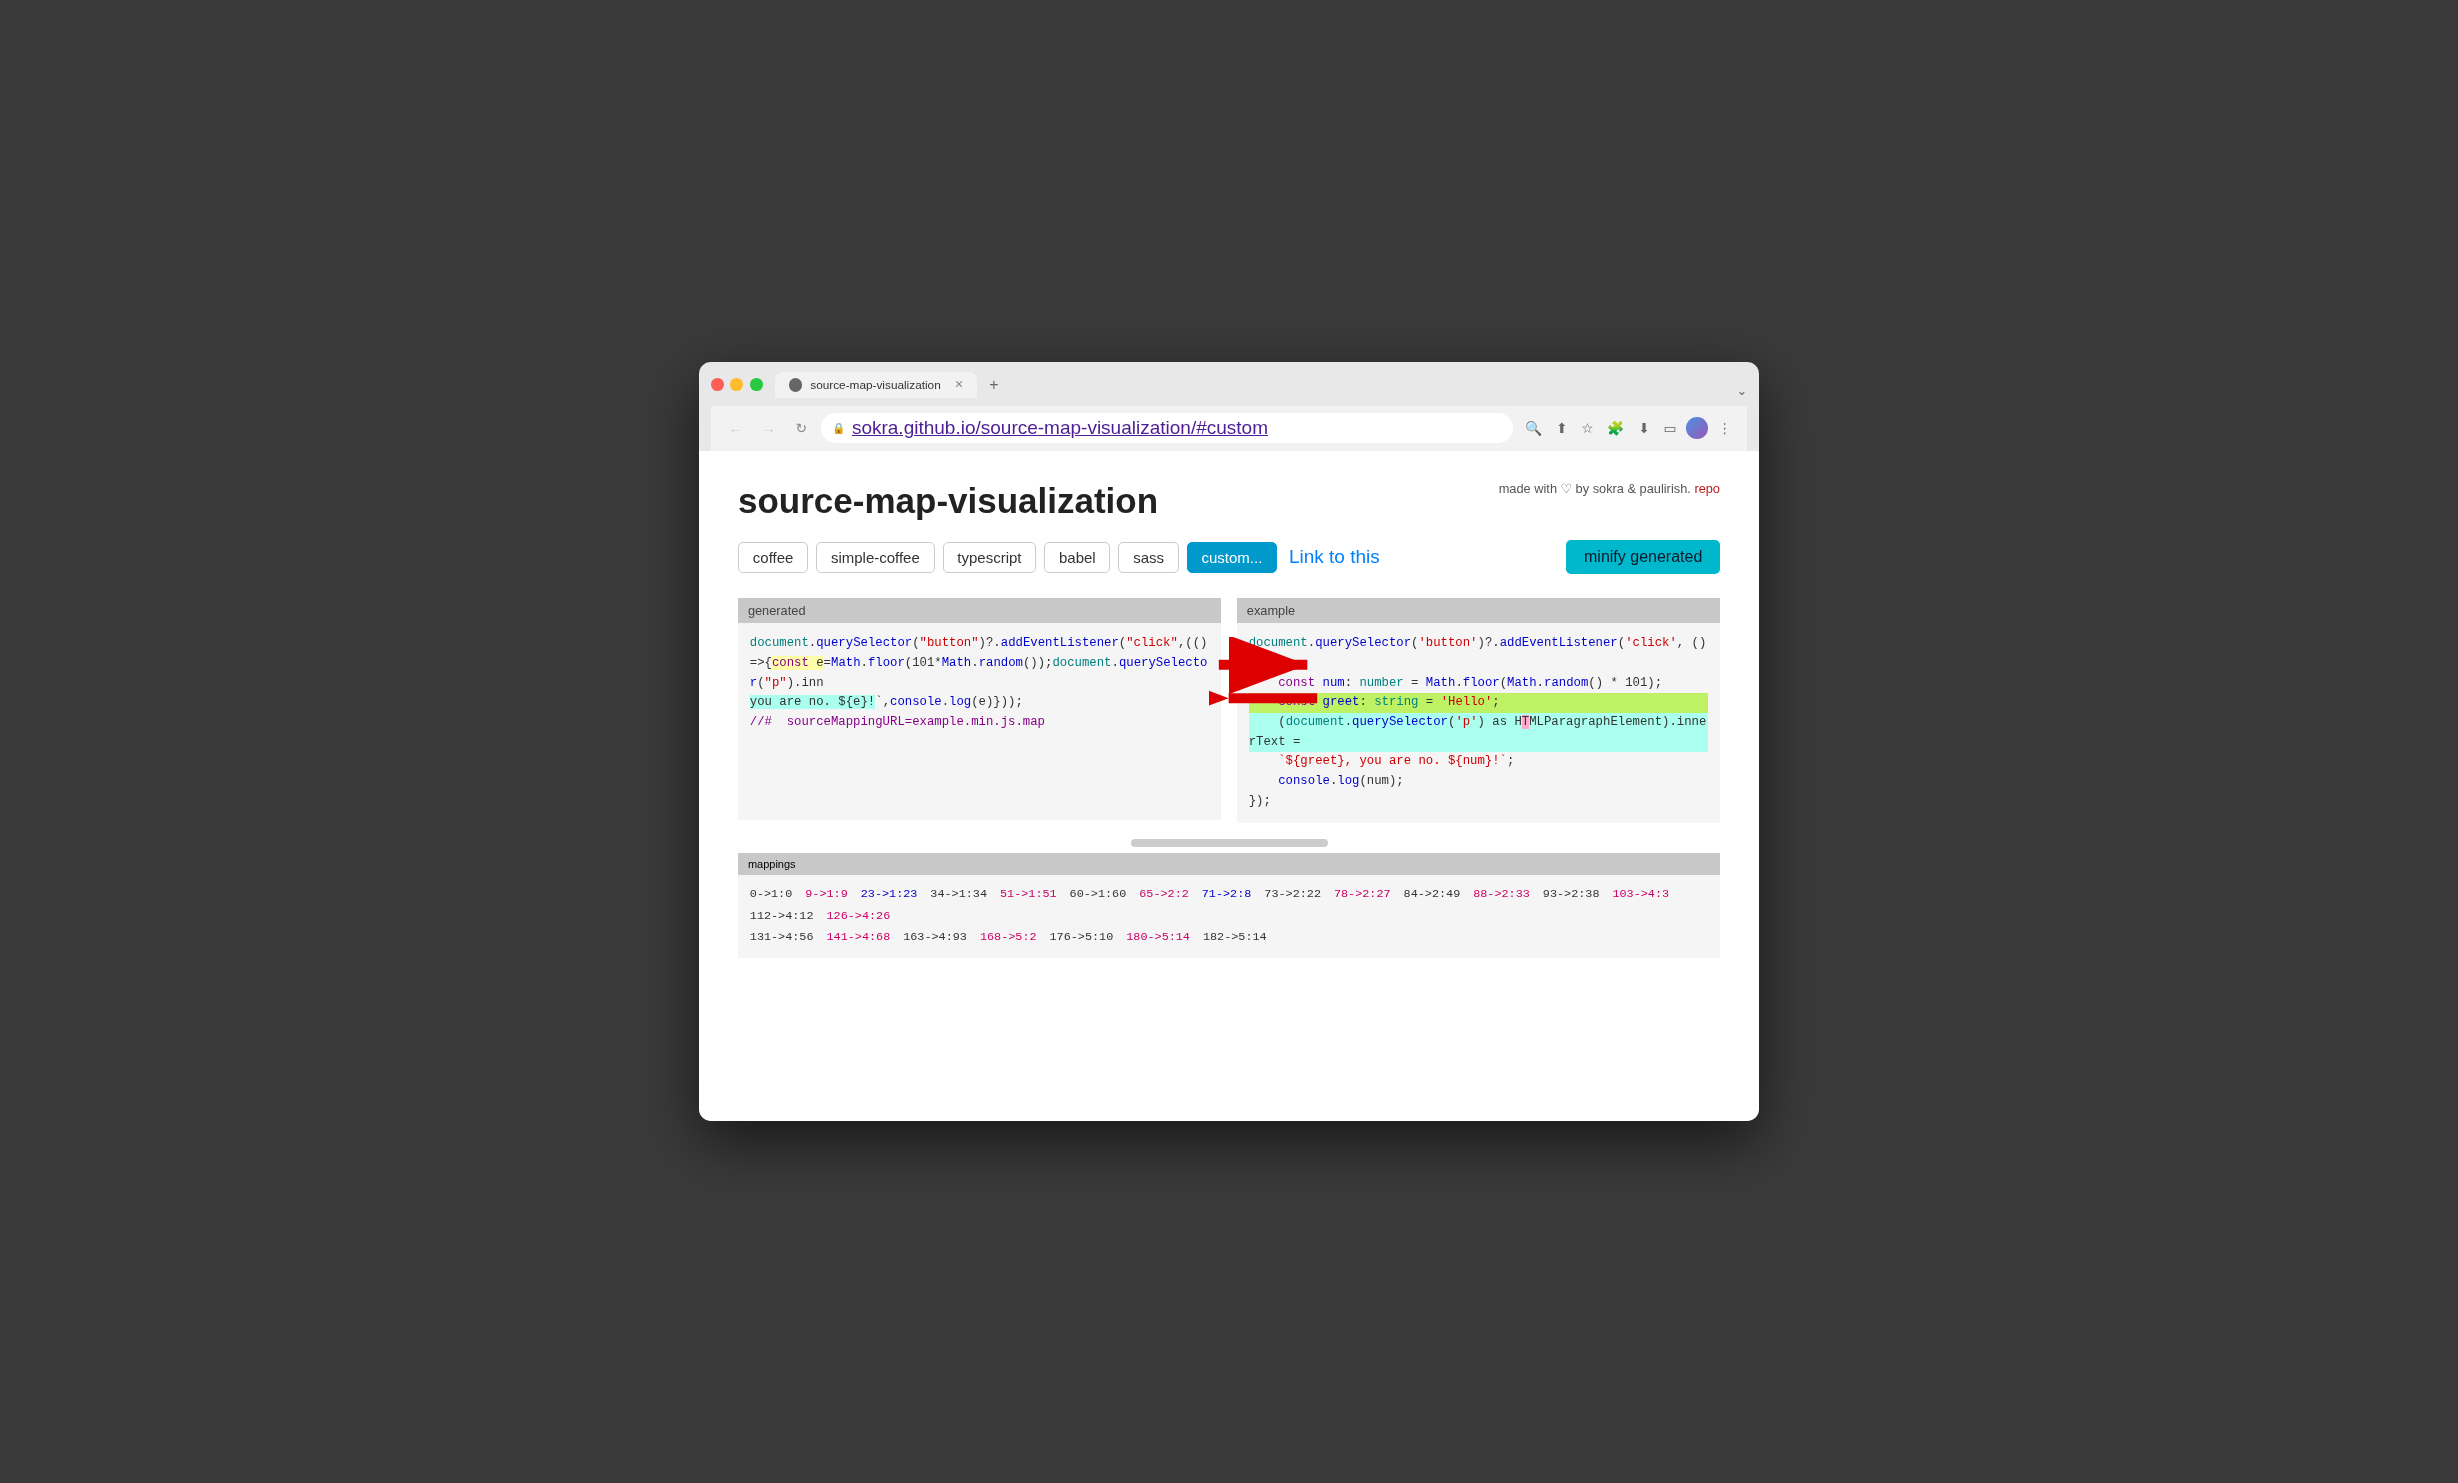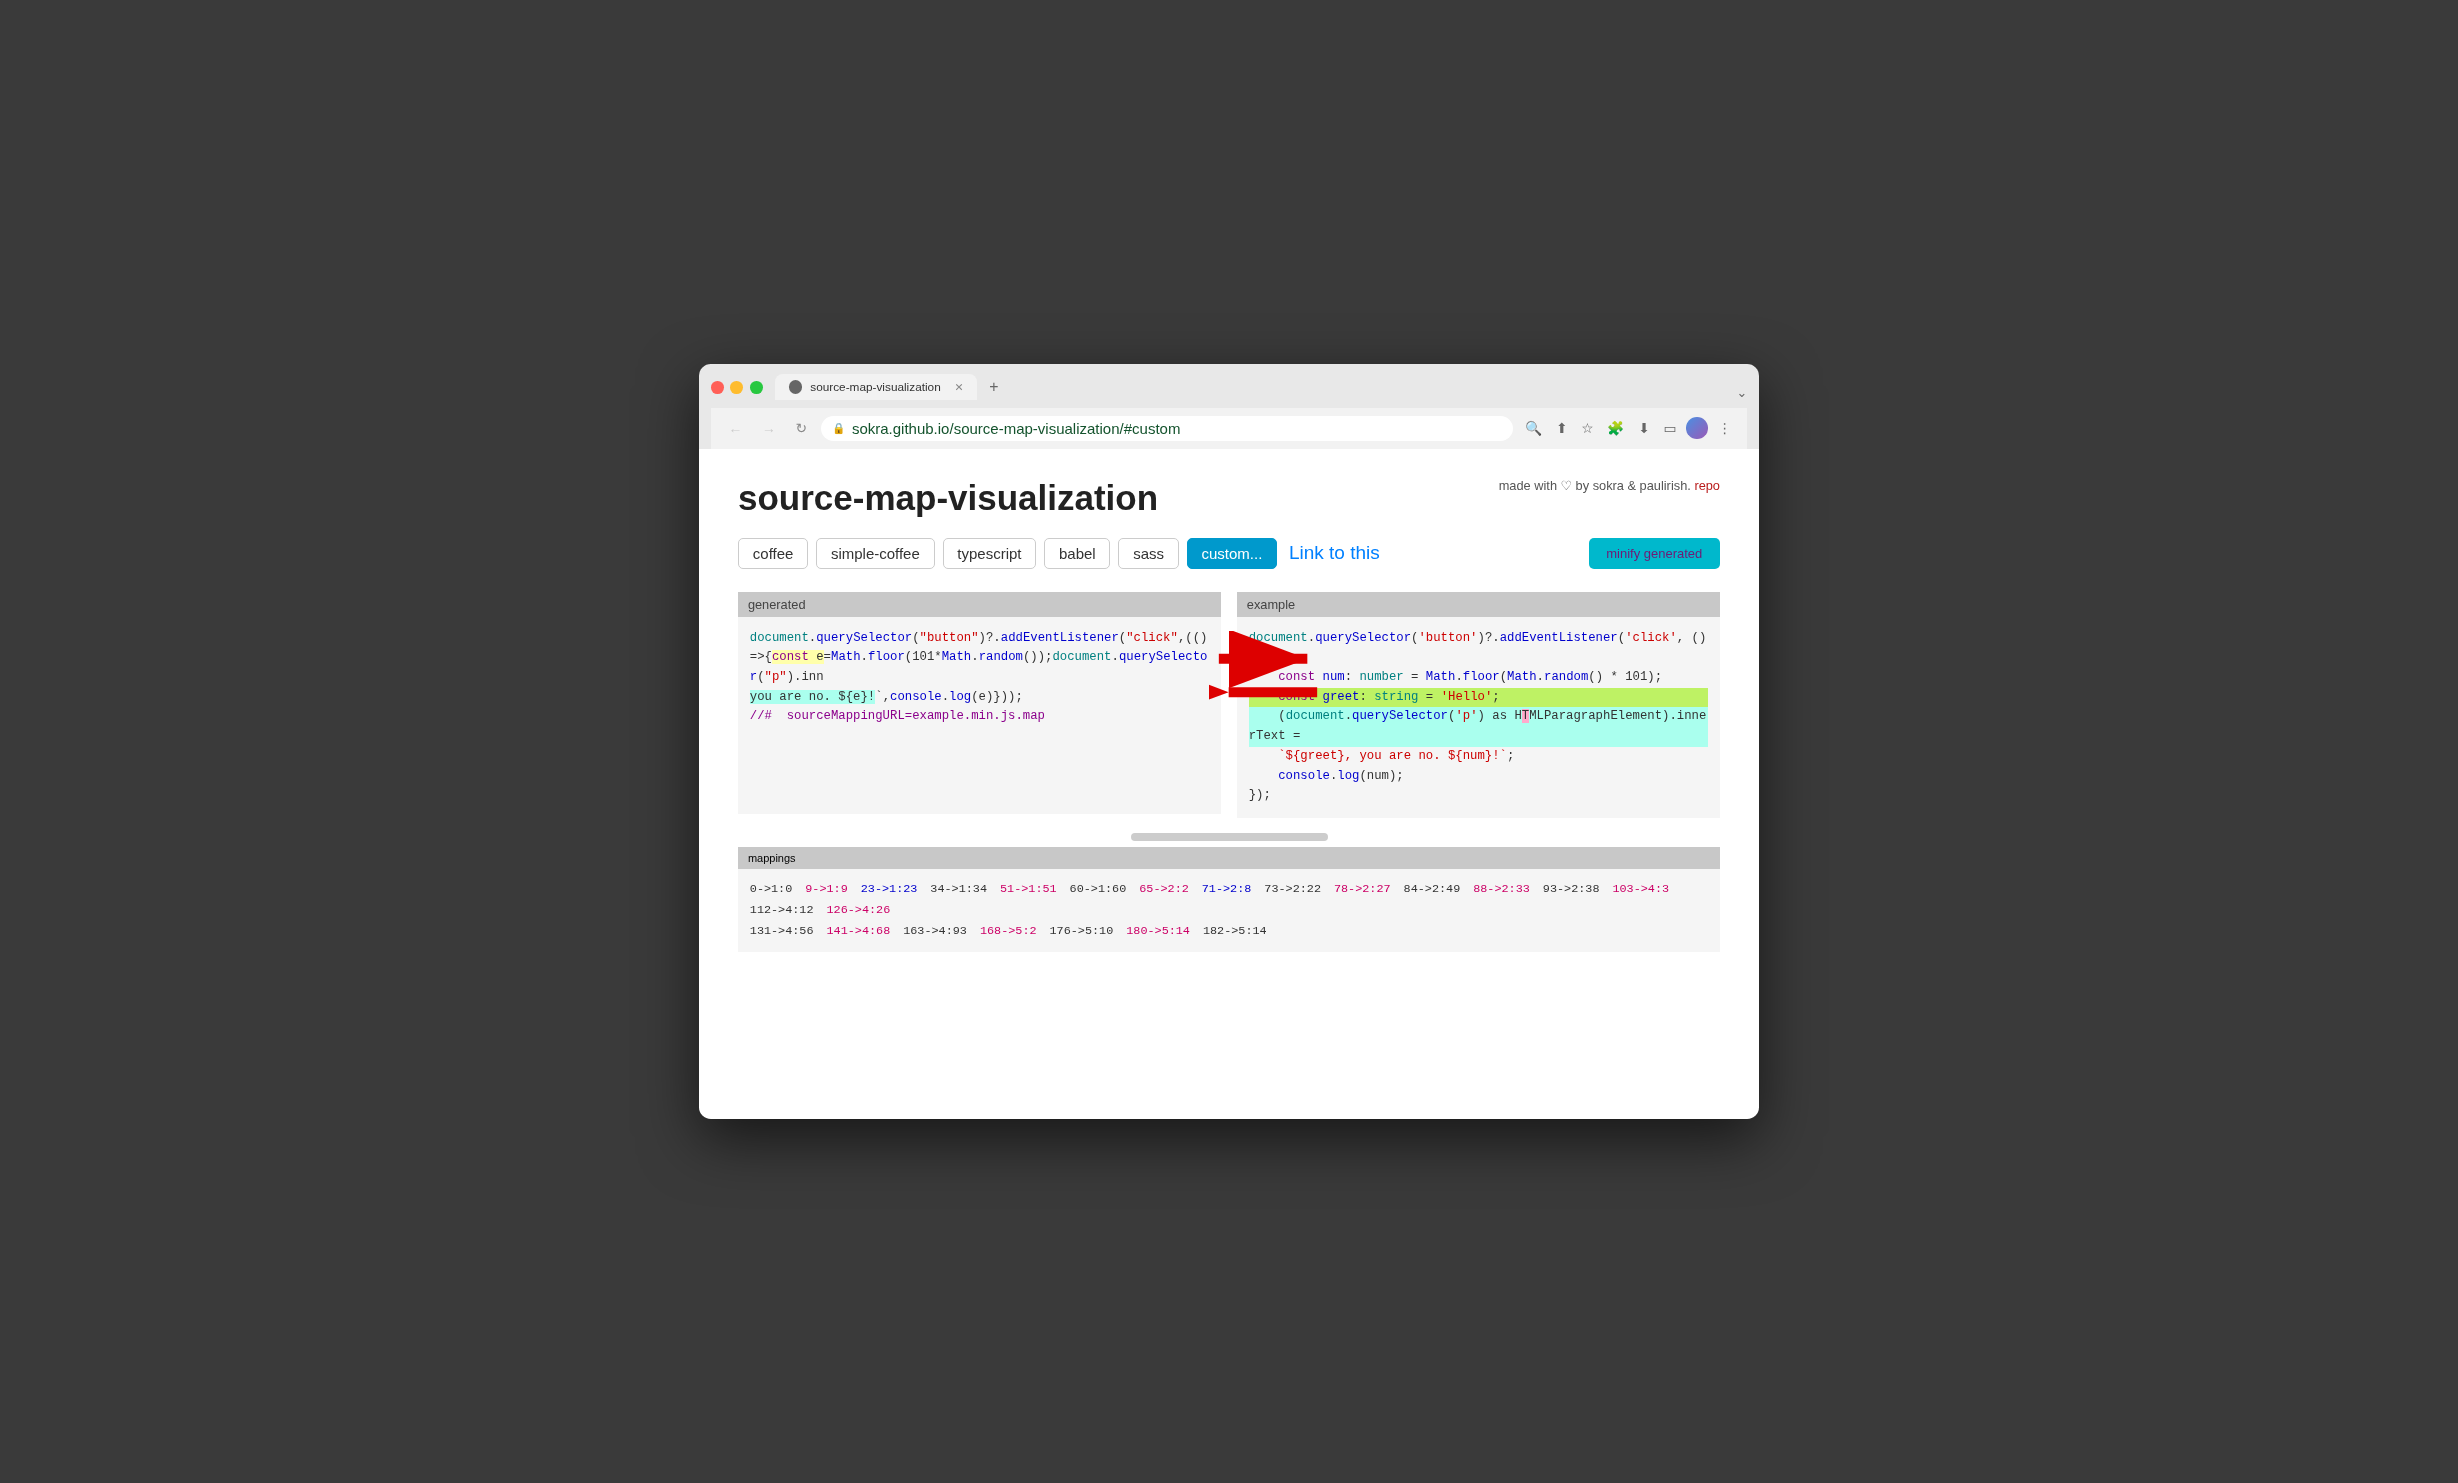--- a/index.html
+++ b/index.html
@@ -207,25 +207,25 @@
       color: #0080ff;
       font-size: 19px;
       text-decoration: none;
       cursor: pointer;
       margin-left: 3.9px;
     }
 
     .minify-btn {
       margin-left: auto;
       background: #00b8cc;
-      color: #701a75;
+      color: #0f172a;
       border: none;
       border-radius: 5px;
       padding: 7.9px 17.7px;
-      font-size: 13px;
+      font-size: 16px;
       cursor: pointer;
     }
 
     
     .code-panels {
       display: flex;
       gap: 15.8px;
       margin-bottom: 15.8px;
     }
 
@@ -332,21 +332,21 @@
         <span class="tab-menu" style="margin-left:auto; font-size:12.8px; color:#666;">⌄</span>
       </div>
     </div>
 
     <div class="browser-addressbar">
       <span class="nav-btn disabled">←</span>
       <span class="nav-btn disabled">→</span>
       <span class="nav-btn">↻</span>
       <div class="address-box">
         <span class="lock-icon">🔒</span>
-        <span style="font-size:15px;color:#14532d;">sokra.github.io/source-map-visualization/#custom</span>
+        <span style="font-size:19px;color:#4c1d95;text-decoration:underline;">sokra.github.io/source-map-visualization/#custom</span>
       </div>
       <div class="toolbar-icons">
         <span class="toolbar-icon">🔍</span>
         <span class="toolbar-icon">⬆</span>
         <span class="toolbar-icon">☆</span>
         <span class="toolbar-icon">🧩</span>
         <span class="toolbar-icon">⬇</span>
         <span class="toolbar-icon">▭</span>
         <div class="avatar-icon"></div>
         <span class="toolbar-icon">⋮</span>

